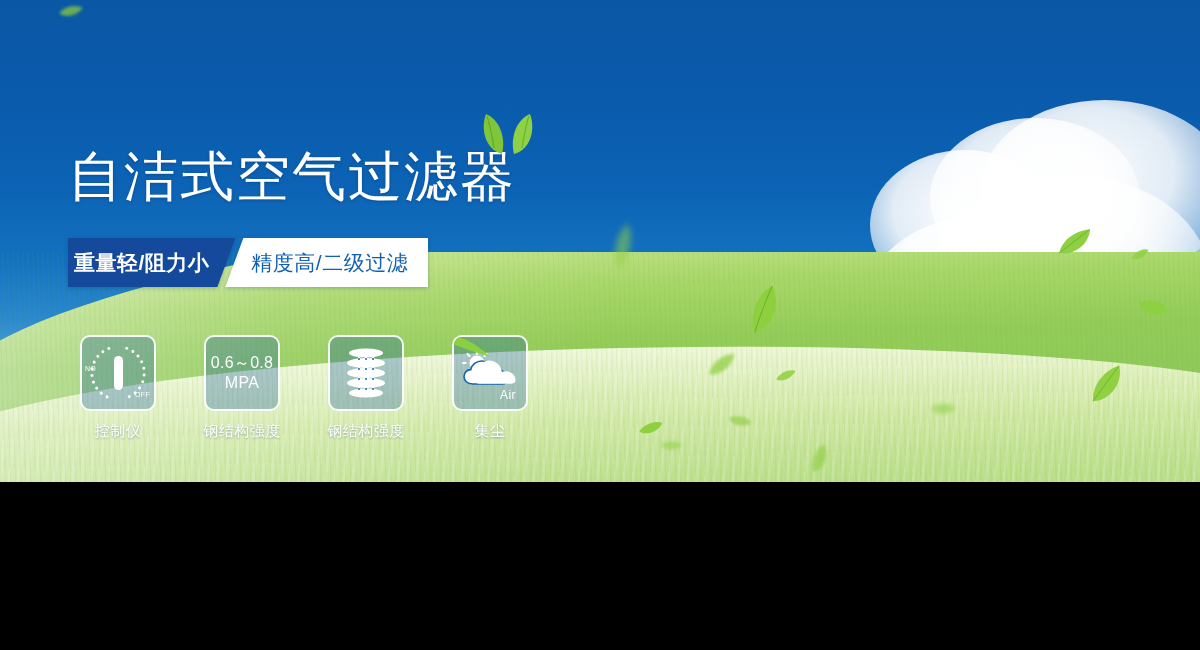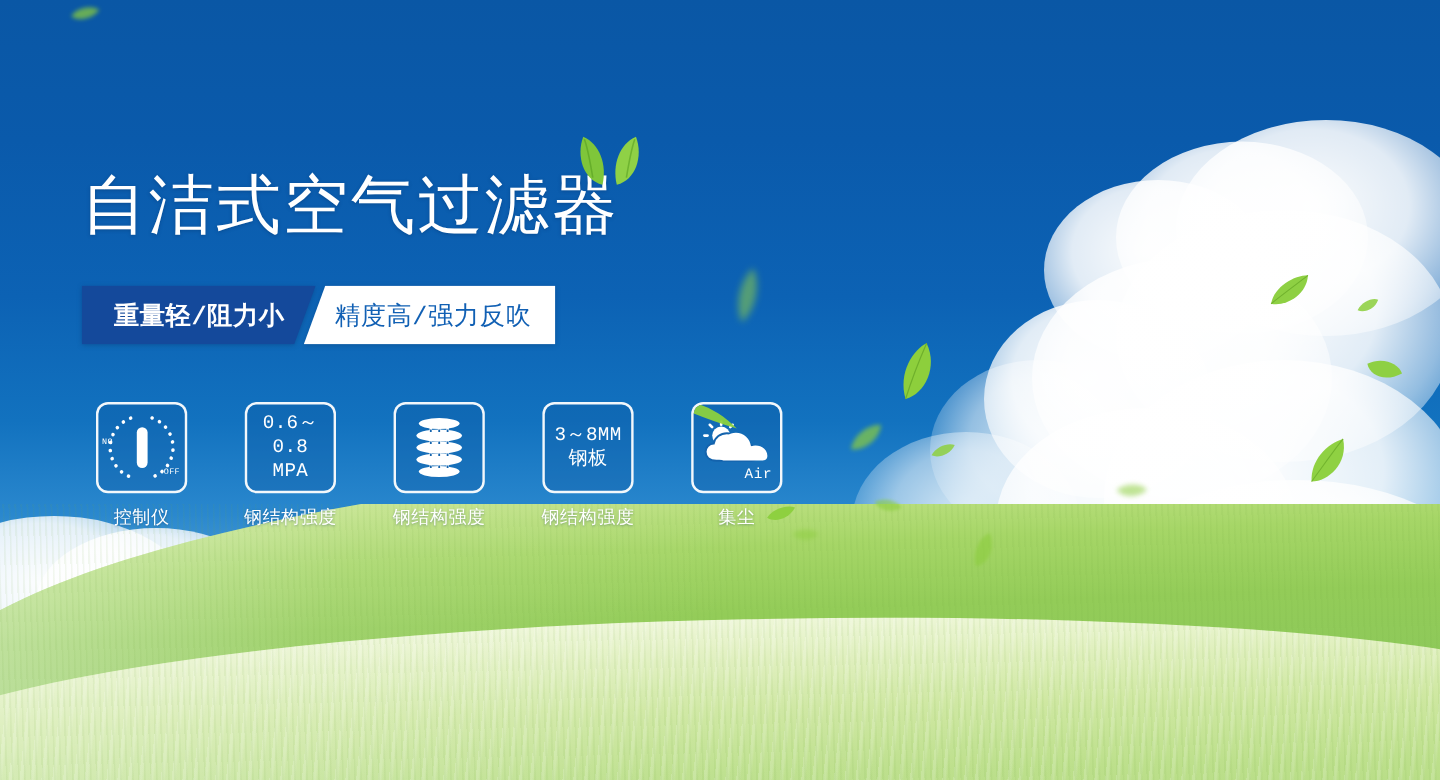--- a/index.html
+++ b/index.html
@@ -3,23 +3,23 @@
 <meta charset="utf-8">
 <style>
   html, body {
     margin: 0;
     padding: 0;
     background: #000;
   }
   #banner {
     position: relative;
     width: 1200px;
-    height: 650px;
+    height: 482px;
     overflow: hidden;
-    font-family: Liberation Mono, monospace;
+    font-family: Liberation Sans, sans-serif;
     background: #4c1d95;
   }
 
   
   .sky {
     position: absolute;
     inset: 0;
     background:
       linear-gradient(to bottom,
         #0a57a5 0%,
@@ -193,21 +193,21 @@
     filter: drop-shadow(0 1px 2px rgba(0,30,70,0.25));
   }
   .sub-left {
     background: #14499b;
     color: #ffffff;
     font-size: 21px;
     font-weight: bold;
     letter-spacing: 0.5px;
     display: flex;
     align-items: center;
-    padding: 0 16px 0 27px;
+    padding: 0 16px 0 6px;
     clip-path: polygon(0 0, 100% 0, calc(100% - 18px) 100%, 0 100%);
     padding-right: 26px;
   }
   .sub-right {
     background: #ffffff;
     color: #1160b4;
     font-size: 21px;
     font-weight: normal;
     letter-spacing: 0.5px;
     display: flex;
@@ -426,21 +426,21 @@
       <path d="M30 46 C14 42 8 22 14 6 C28 12 34 30 30 46 Z" fill="#7fc63a"></path>
       <path d="M22 40 C20 28 18 16 15 8" stroke="#5ea526" stroke-width="1.3" fill="none" opacity="0.75"></path>
       <path d="M42 46 C58 42 64 22 58 6 C44 12 38 30 42 46 Z" fill="#8fd146"></path>
       <path d="M50 40 C52 28 54 16 57 8" stroke="#63aa2a" stroke-width="1.3" fill="none" opacity="0.75"></path>
     </svg>
     <h1 class="main-title">自洁式空气过滤器</h1>
   </div>
 
   <div class="subtitle-bar">
     <div class="sub-left">重量轻/阻力小</div>
-    <div class="sub-right">精度高/强力反吹</div>
+    <div class="sub-right">精度高/二级过滤</div>
   </div>
 
   <div class="features">
 
     <div class="feature">
       <div class="feature-box">
         <div class="dial">
           <div class="tick" style="transform: translate(-50%,-50%) rotate(20deg) translateY(-26px);"></div>
           <div class="tick" style="transform: translate(-50%,-50%) rotate(35deg) translateY(-26px);"></div>
           <div class="tick" style="transform: translate(-50%,-50%) rotate(50deg) translateY(-26px);"></div>
@@ -504,27 +504,20 @@
             <line x1="34" y1="34" x2="34" y2="36"></line>
             <line x1="20" y1="44" x2="20" y2="46"></line>
             <line x1="27" y1="44" x2="27" y2="46"></line>
             <line x1="34" y1="44" x2="34" y2="46"></line>
           </g>
         </svg>
       </div>
       <div class="feature-label">钢结构强度</div>
     </div>
 
-    <div class="feature">
-      <div class="feature-box">
-        <div class="feature-text">3～8MM</div>
-        <div class="feature-text">钢板</div>
-      </div>
-      <div class="feature-label">钢结构强度</div>
-    </div>
 
     <div class="feature">
       <div class="feature-box" style="overflow:hidden;">
         <svg style="position:absolute; left:-4px; top:-4px; width:44px; height:34px;" viewBox="0 0 44 34">
           <path d="M0 2 C14 4 28 12 40 24 C26 20 10 14 0 10 Z" fill="#8cd13f" opacity="0.95"></path>
         </svg>
         <svg style="margin-top:-6px;" width="58" height="40" viewBox="0 0 58 40">
           <g fill="#ffffff">
             <circle cx="16" cy="13" r="7.5"></circle>
           </g>

